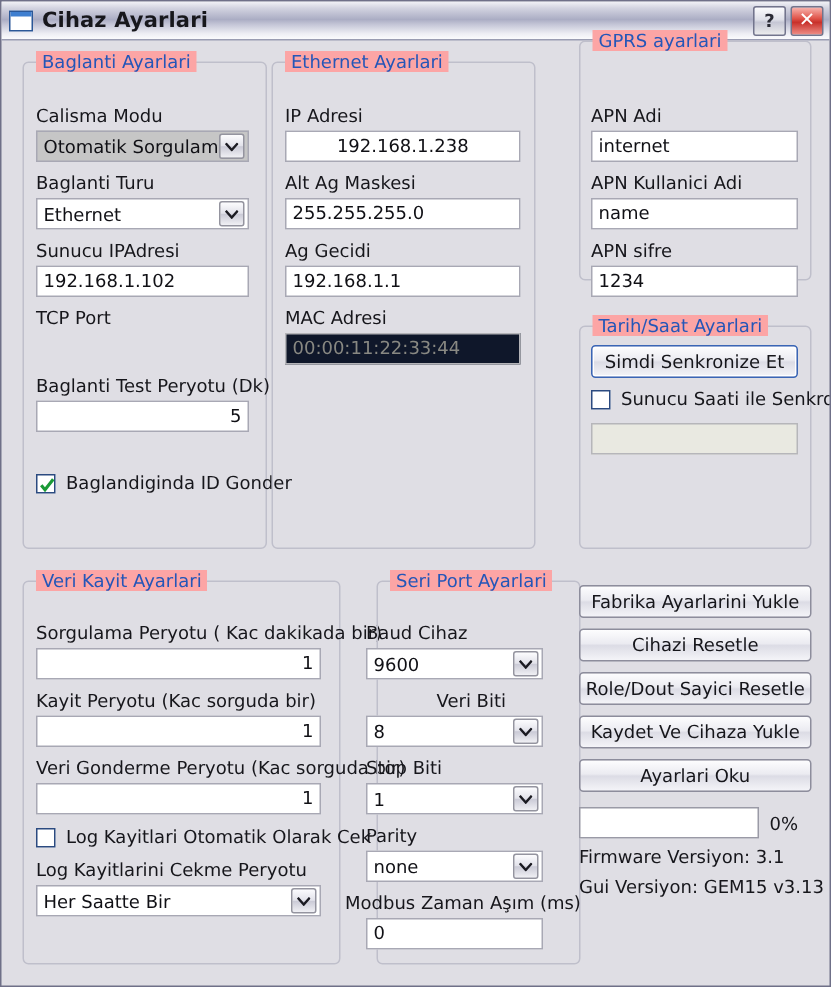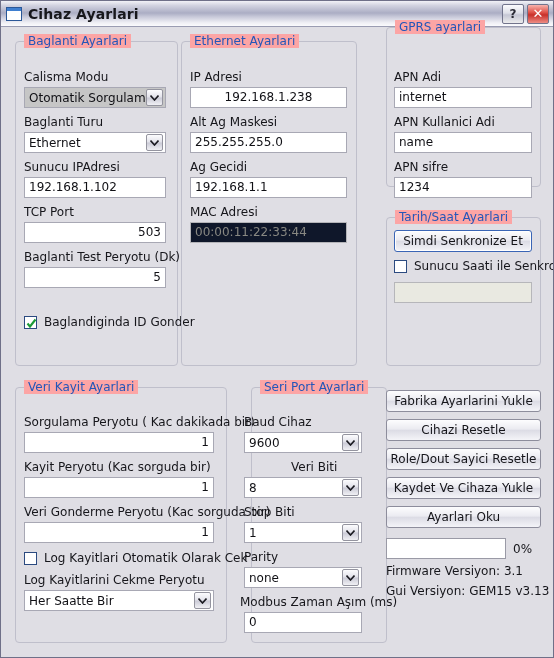--- a/index.html
+++ b/index.html
@@ -266,21 +266,20 @@
         <svg width="9" height="6" viewBox="0 0 9 6">
             <path d="M0.5 0.5 L4.5 5 L8.5 0.5" fill="none" stroke="#1b1b22" stroke-width="1.6"></path>
           </svg>
       </div>
     </div>
 
     <div class="lbl" style="left:23px; top:133px;">Sunucu IPAdresi</div>
     <div class="inp" style="left:23px; top:150px; width:142px;">192.168.1.102</div>
 
     <div class="lbl" style="left:23px; top:178px;">TCP Port</div>
-    <div class="inp right" style="left:23px; top:195px; width:142px;">503</div>
 
     <div class="lbl" style="left:23px; top:223px;">Baglanti Test Peryotu (Dk)</div>
     <div class="inp right" style="left:23px; top:240px; width:142px;">5</div>
 
     <div class="chk" style="left:23px; top:288px;">
       <div class="box">
         <svg width="11" height="11" viewBox="0 0 11 11">
           <path d="M1.5 5.5 L4 8.5 L9.5 1.5" fill="none" stroke="#1a9a36" stroke-width="2.1"></path>
         </svg>
       </div>
@@ -387,21 +386,21 @@
     <div class="lbl" style="left:243px; top:523px;">Parity</div>
     <div class="combo" style="left:243px; top:540px; width:118px;">
       <div class="ctext">none</div>
       <div class="carrow">
         <svg width="9" height="6" viewBox="0 0 9 6">
             <path d="M0.5 0.5 L4.5 5 L8.5 0.5" fill="none" stroke="#1b1b22" stroke-width="1.6"></path>
           </svg>
       </div>
     </div>
 
-    <div class="lbl" style="left:239px; top:568px;">Modbus Zaman Aşım (ms)</div>
+    <div class="lbl" style="left:229px; top:568px;">Modbus Zaman Aşım (ms)</div>
     <div class="inp" style="left:243px; top:585px; width:118px;">0</div>
 
     <div class="btn" style="left:385px; top:363px; width:155px;">Fabrika Ayarlarini Yukle</div>
     <div class="btn" style="left:385px; top:392px; width:155px;">Cihazi Resetle</div>
     <div class="btn" style="left:385px; top:421px; width:155px;">Role/Dout Sayici Resetle</div>
     <div class="btn" style="left:385px; top:450px; width:155px;">Kaydet Ve Cihaza Yukle</div>
     <div class="btn" style="left:385px; top:479px; width:155px;">Ayarlari Oku</div>
 
     <div id="progress-bar" style="left:385px; top:511px; width:120px;"></div>
     <div class="static" style="left:512px; top:515px;">0%</div>

